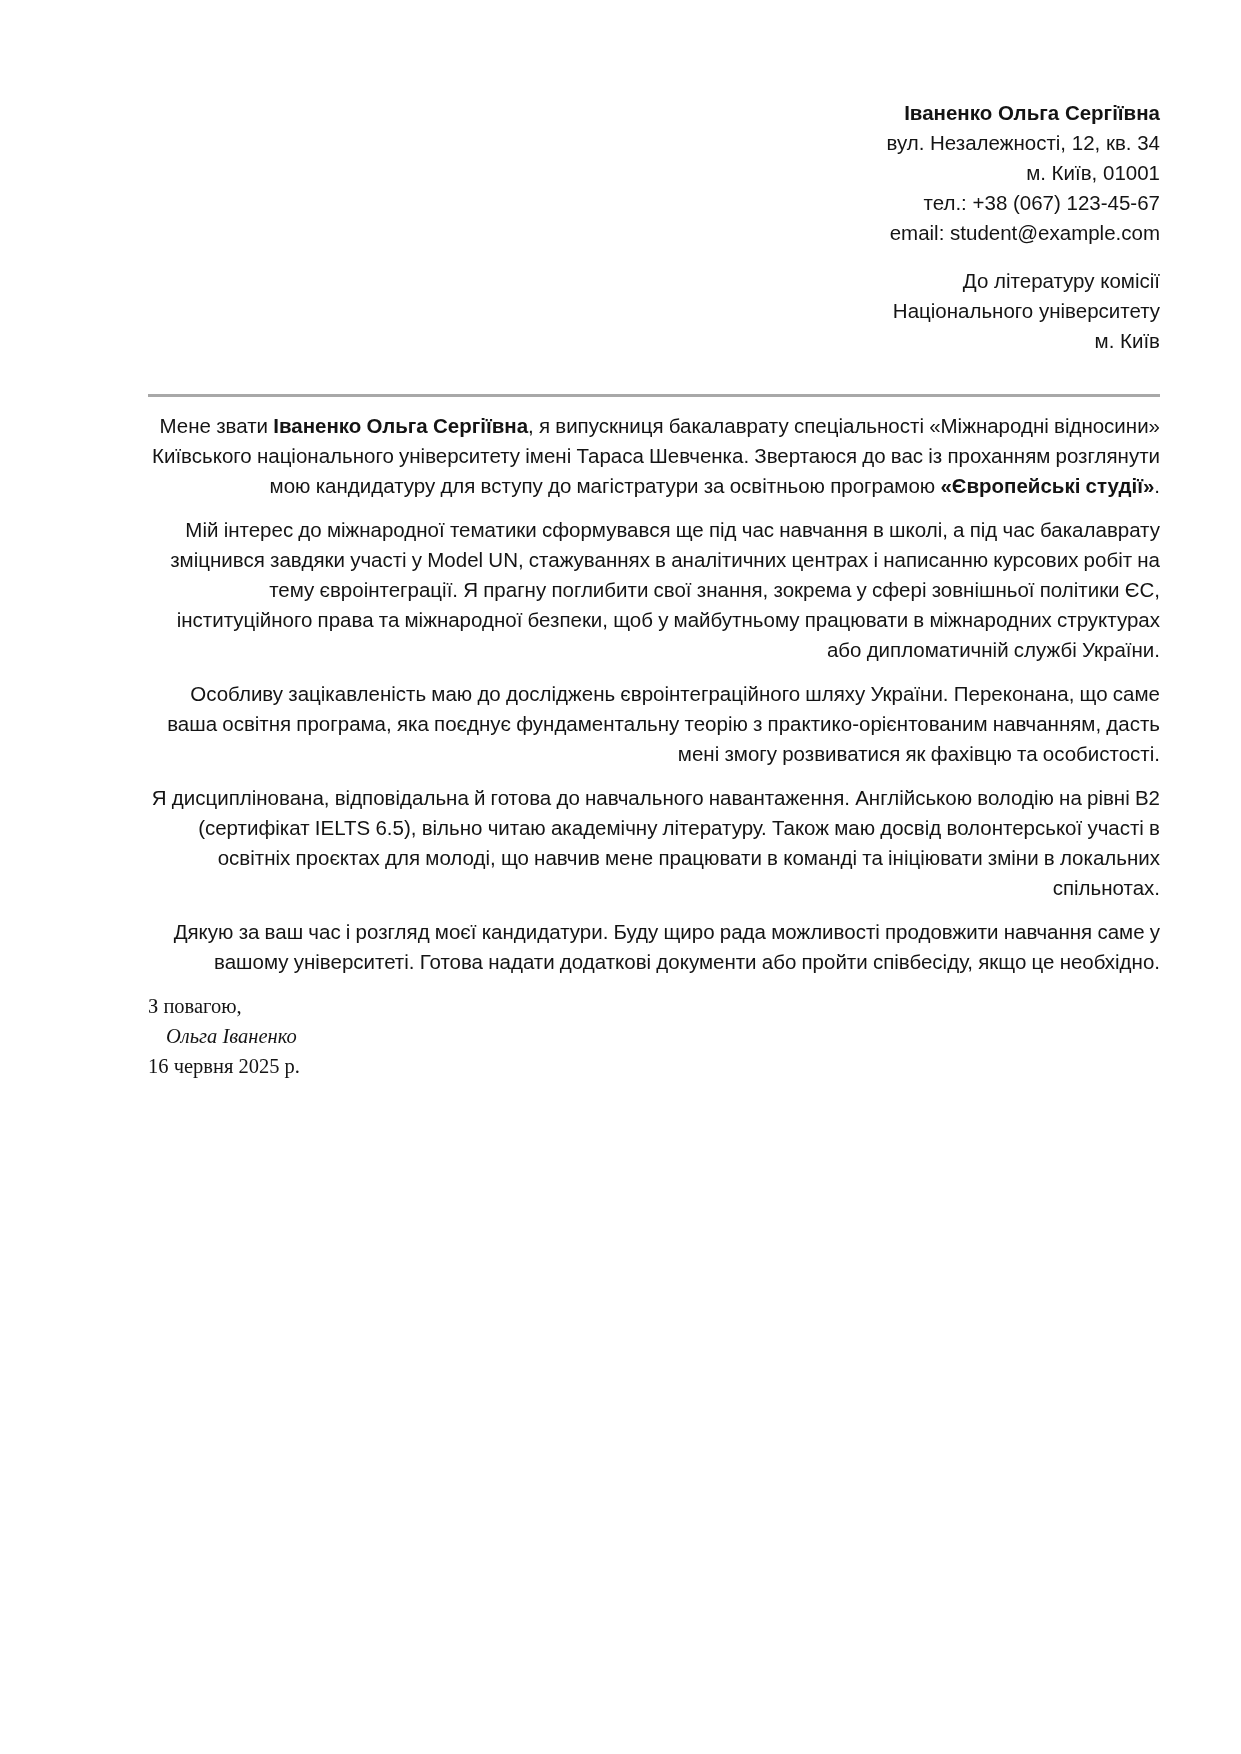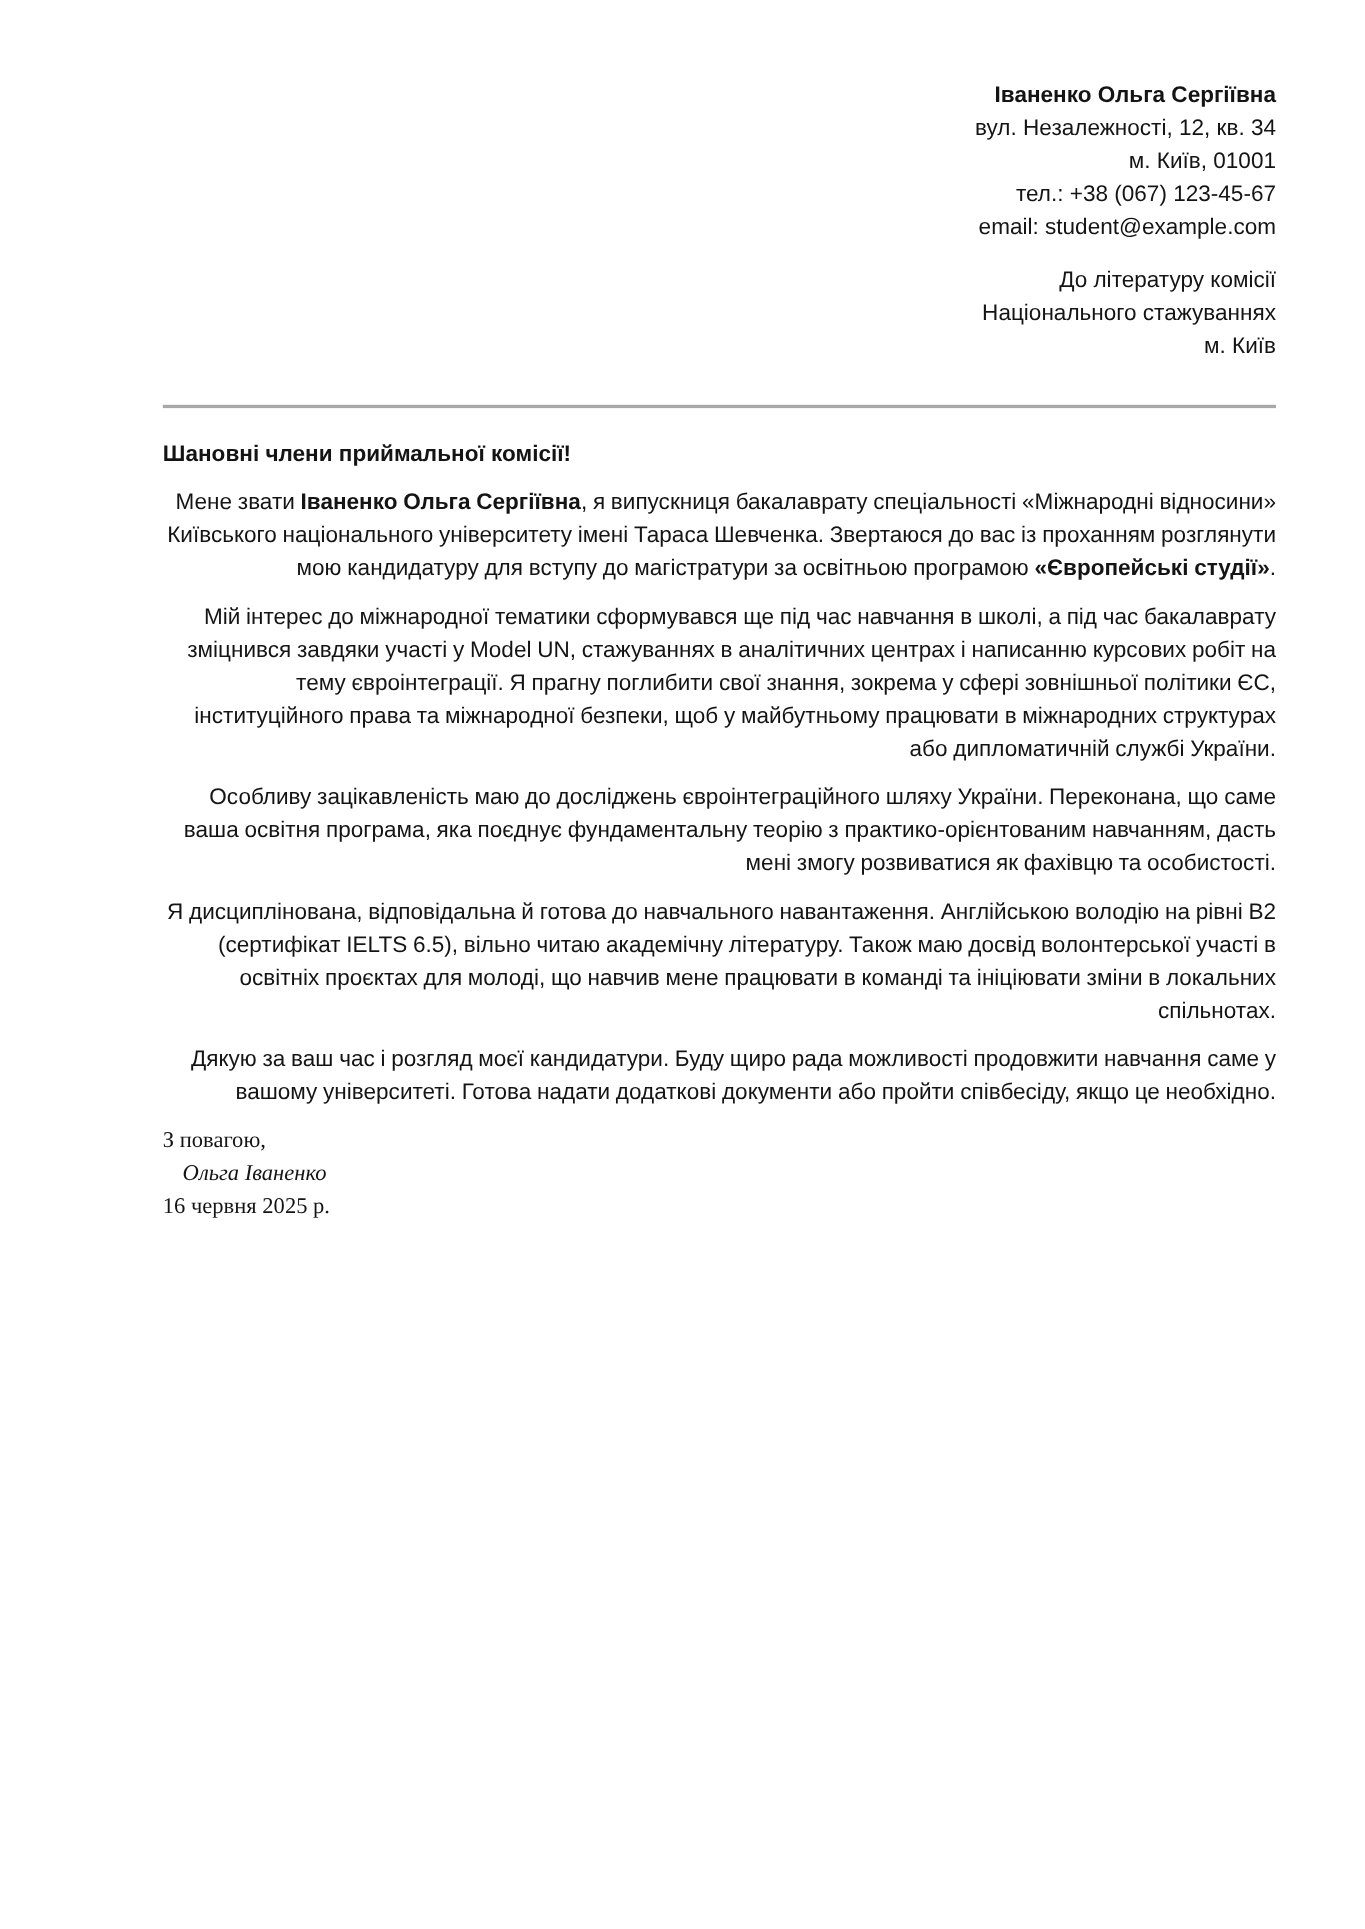--- a/index.html
+++ b/index.html
@@ -8,21 +8,21 @@
       height: 1754px;
       position: relative;
       font-family: "Liberation Sans", "DejaVu Sans", sans-serif;
       color: #141414;
       font-size: 20.5px;
       line-height: 30px;
     }
     .page {
       position: absolute;
       left: 148px;
-      top: 72px;
+      top: 98px;
       width: 1012px;
     }
     .sender, .recipient {
       text-align: right;
     }
     .sender .name { font-weight: bold; }
     .recipient { margin-top: 18px; }
     .divider {
       margin-top: 38px;
       height: 3px;
@@ -51,27 +51,26 @@
   <div class="sender">
     <div class="name">Іваненко Ольга Сергіївна</div>
     <div>вул. Незалежності, 12, кв. 34</div>
     <div>м. Київ, 01001</div>
     <div>тел.: +38 (067) 123-45-67</div>
     <div>email: student@example.com</div>
   </div>
 
   <div class="recipient">
     <div>До літературу комісії</div>
-    <div>Національного стажуваннях</div>
+    <div>Національного університету</div>
     <div>м. Київ</div>
   </div>
 
   <div class="divider" style="background: rgb(168, 168, 168);"></div>
 
-  <div class="greeting">Шановні члени приймальної комісії!</div>
 
   <p class="para"><span>Мене звати </span><b>Іваненко Ольга Сергіївна</b><span>, я випускниця бакалаврату спеціальності «Міжнародні відносини» Київського національного університету імені Тараса Шевченка. Звертаюся до вас із проханням розглянути мою кандидатуру для вступу до магістратури за освітньою програмою </span><b>«Європейські студії»</b><span>.</span></p>
 
   <p class="para">Мій інтерес до міжнародної тематики сформувався ще під час навчання в школі, а під час бакалаврату зміцнився завдяки участі у Model UN, стажуваннях в аналітичних центрах і написанню курсових робіт на тему євроінтеграції. Я прагну поглибити свої знання, зокрема у сфері зовнішньої політики ЄС, інституційного права та міжнародної безпеки, щоб у майбутньому працювати в міжнародних структурах або дипломатичній службі України.</p>
 
   <p class="para">Особливу зацікавленість маю до досліджень євроінтеграційного шляху України. Переконана, що саме ваша освітня програма, яка поєднує фундаментальну теорію з практико-орієнтованим навчанням, дасть мені змогу розвиватися як фахівцю та особистості.</p>
 
   <p class="para">Я дисциплінована, відповідальна й готова до навчального навантаження. Англійською володію на рівні B2 (сертифікат IELTS 6.5), вільно читаю академічну літературу. Також маю досвід волонтерської участі в освітніх проєктах для молоді, що навчив мене працювати в команді та ініціювати зміни в локальних спільнотах.</p>
 
   <p class="para">Дякую за ваш час і розгляд моєї кандидатури. Буду щиро рада можливості продовжити навчання саме у вашому університеті. Готова надати додаткові документи або пройти співбесіду, якщо це необхідно.</p>

